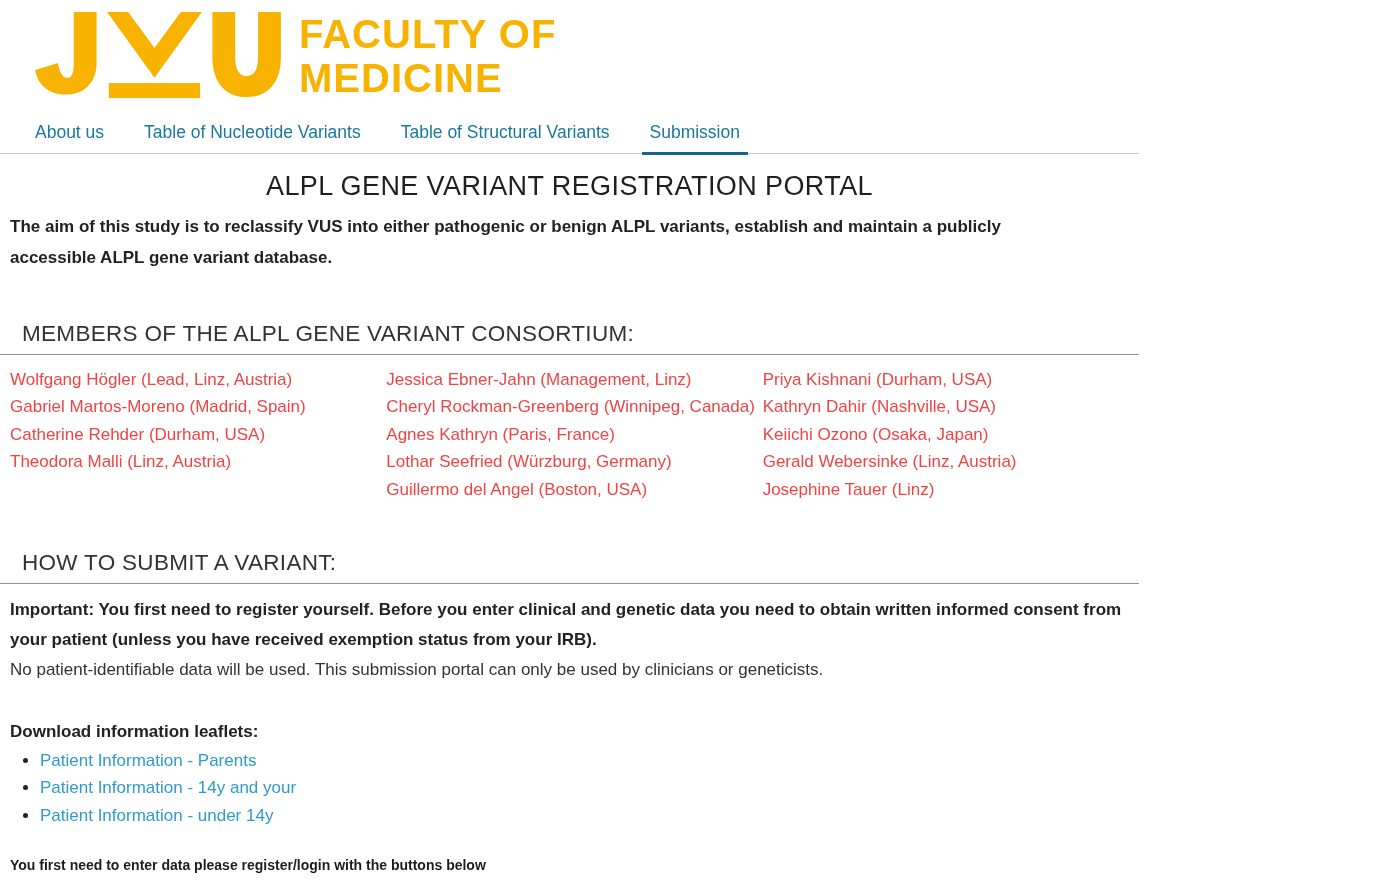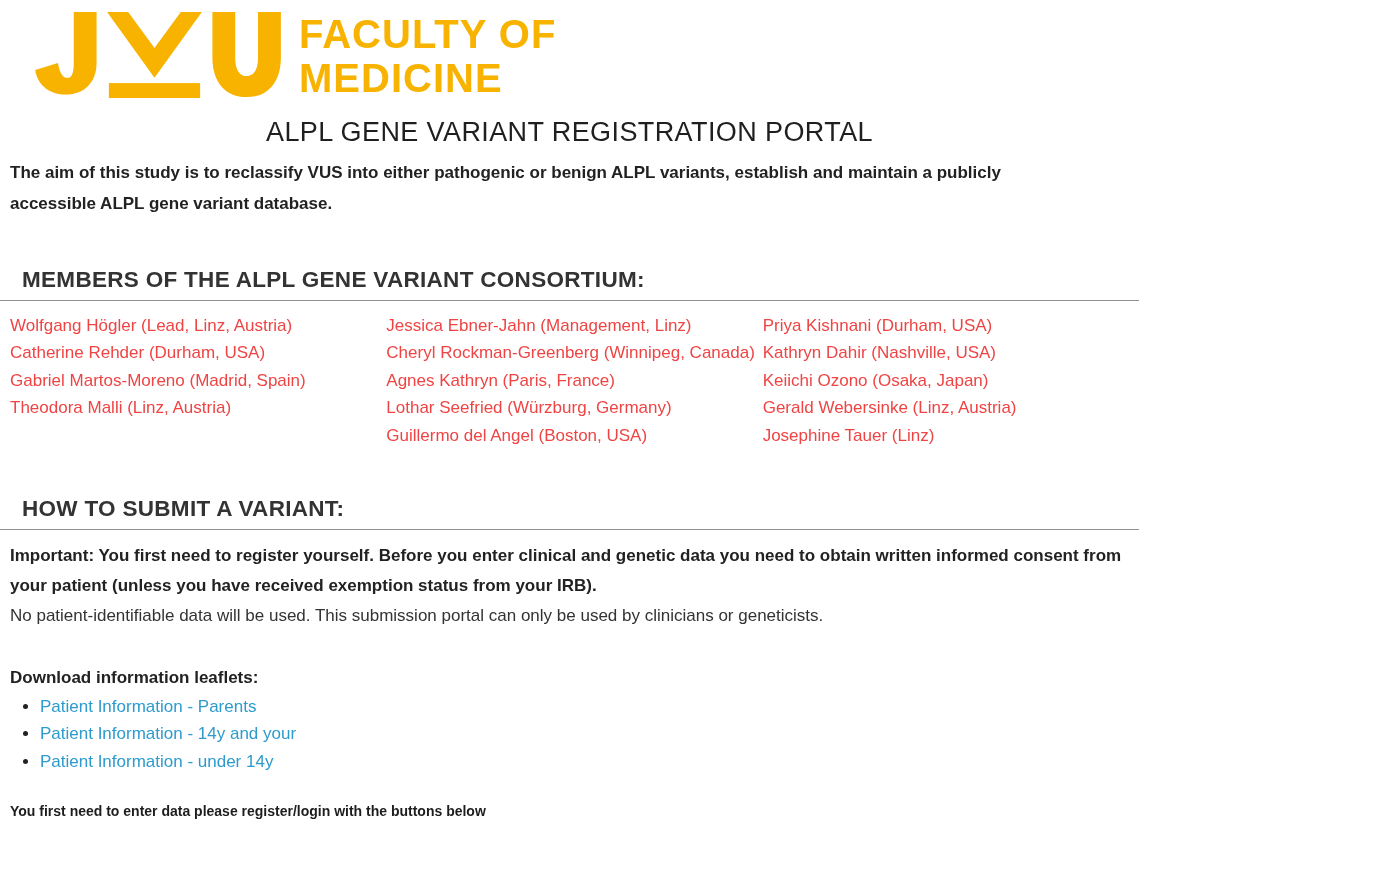--- a/index.html
+++ b/index.html
@@ -51,21 +51,21 @@
   }
   .aim {
     font-weight: bold;
     font-size: 17px;
     line-height: 1.82;
     color: #222;
     margin: 10px 80px 0 10px;
   }
   .section { margin-top: 47px; }
   .section-heading {
-    font-weight: bold;
+    font-weight: normal;
     font-size: 22.5px;
     color: #333;
     margin: 0;
     padding: 0 0 7px 22px;
     border-bottom: 1px solid #919191;
     letter-spacing: 0.3px;
   }
   .members-grid {
     display: grid;
     grid-template-columns: 1fr 1fr 1fr;
@@ -117,34 +117,42 @@
         <polygon points="82,0 106,0 136,41 166,0 190,0 136,75"></polygon>
         <rect x="84" y="81" width="104" height="17"></rect>
         <path d="M202 0 H228 V52 C228 66 233 73 241 73 C249 73 254 66 254 52 V0 H280 V52 C280 80 265 97 241 97 C217 97 202 80 202 52 Z"></path>
       </svg>
       <div class="logo-text">
         <span>FACULTY OF</span>
         <span>MEDICINE</span>
       </div>
     </a>
 
+    <div class="nav-wrap">
+      <nav class="nav-row">
+        <a class="nav-item">About us</a>
+        <a class="nav-item">Table of Nucleotide Variants</a>
+        <a class="nav-item">Table of Structural Variants</a>
+        <a class="nav-item active">Submission</a>
+      </nav>
+    </div>
   </header>
 
   <main>
     <h1 class="page-title">ALPL GENE VARIANT REGISTRATION PORTAL</h1>
 
     <p class="aim">The aim of this study is to reclassify VUS into either pathogenic or benign ALPL variants, establish and maintain a publicly accessible ALPL gene variant database.</p>
 
     <section class="section">
       <h2 class="section-heading">MEMBERS OF THE ALPL GENE VARIANT CONSORTIUM:</h2>
       <div class="members-grid">
         <div class="members-col">
           <div class="member">Wolfgang Högler (Lead, Linz, Austria)</div>
+          <div class="member">Gabriel Martos-Moreno (Madrid, Spain)</div>
           <div class="member">Catherine Rehder (Durham, USA)</div>
-          <div class="member">Gabriel Martos-Moreno (Madrid, Spain)</div>
           <div class="member">Theodora Malli (Linz, Austria)</div>
         </div>
         <div class="members-col">
           <div class="member">Jessica Ebner-Jahn (Management, Linz)</div>
           <div class="member">Cheryl Rockman-Greenberg (Winnipeg, Canada)</div>
           <div class="member">Agnes Kathryn (Paris, France)</div>
           <div class="member">Lothar Seefried (Würzburg, Germany)</div>
           <div class="member">Guillermo del Angel (Boston, USA)</div>
         </div>
         <div class="members-col">

